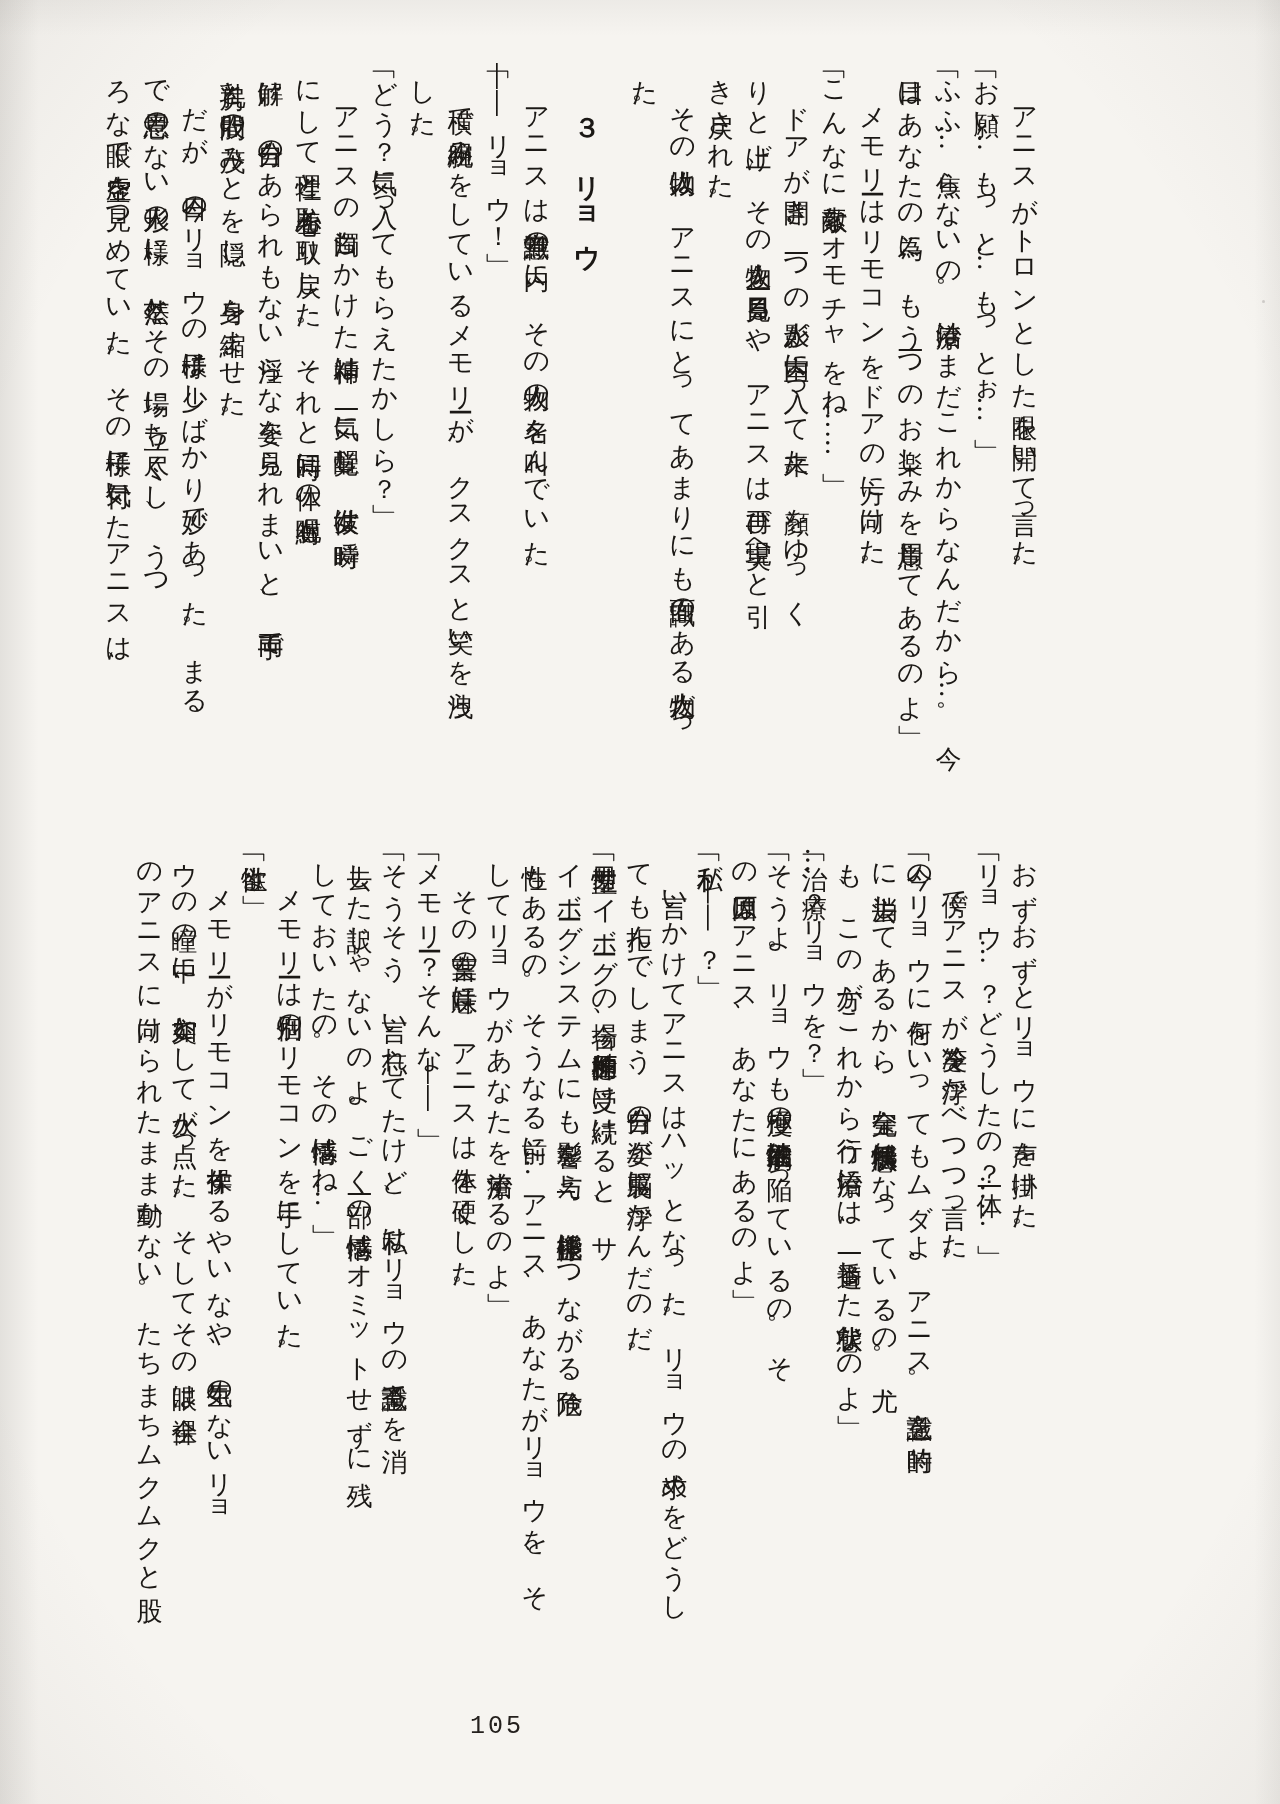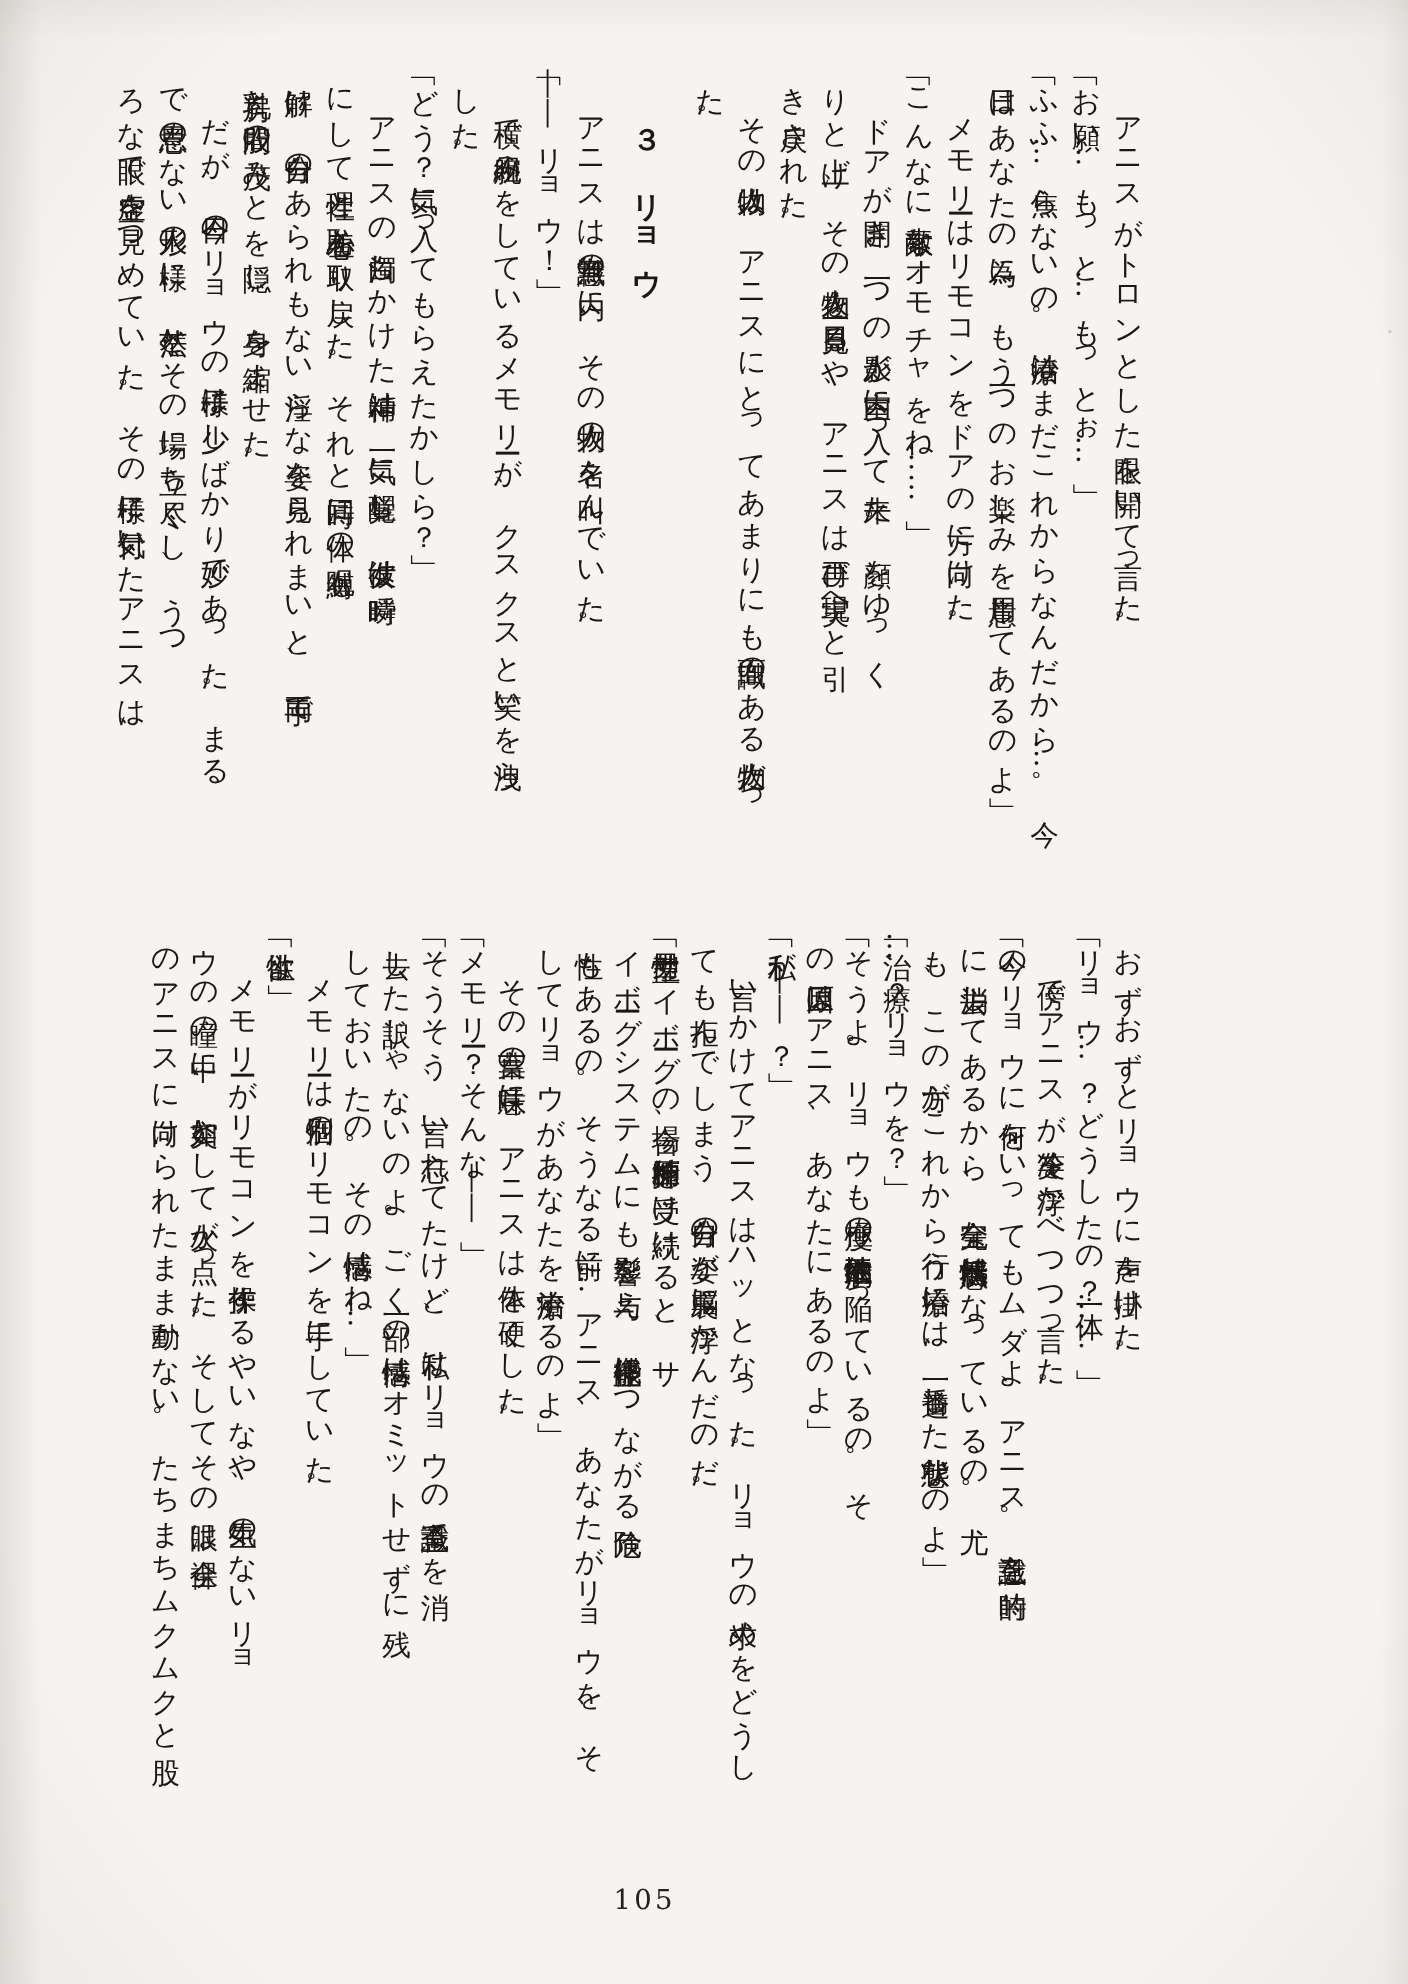--- a/index.html
+++ b/index.html
@@ -48,24 +48,24 @@
     padding-top:36px;
     margin-right:16px;
     margin-left:8px;
     letter-spacing:3px;
   }
   .page-number{
     position:absolute;
     top:1712px;
     left:470px;
     width:232px;
-    text-align:center;
     font-size:25px;
     letter-spacing:3px;
     color:#24201d;
+    font-family:Liberation Mono, monospace;
   }
   
   .speck{position:absolute;background:rgba(40,36,32,0.35);border-radius:50%;}
   .speck-1{left:112px;top:430px;width:4px;height:5px;}
   .speck-2{left:1262px;top:300px;width:3px;height:3px;opacity:.5;}
 </style>
 </head>
 <body>
 
 <div class="page">

